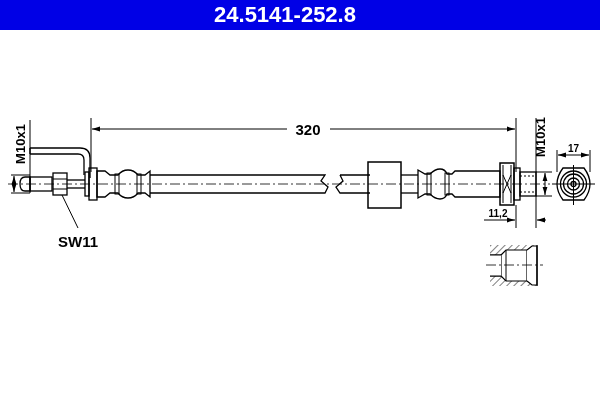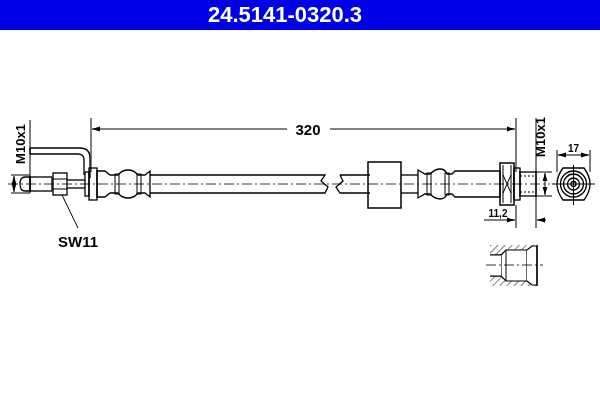--- a/index.html
+++ b/index.html
@@ -12,21 +12,21 @@
     }
     .header span { display: inline-block; }
     .header .sep { width: 30px; }
     svg.drawing { position: absolute; left: 0; top: 0; }
     .lbl { font-family: "Liberation Sans", sans-serif; font-weight: bold; fill: #000; }
   </style>
 </head>
 <body>
 
 <div class="header">
-  <span>24.5141-0320.3</span>
+  <span>24.5141-252.8</span>
   <span class="sep"></span>
 </div>
 
 <svg class="drawing" width="600" height="400" viewBox="0 0 600 400" xmlns="http://www.w3.org/2000/svg">
   <defs>
     <marker id="arr" viewBox="0 0 10 10" refX="10" refY="5" markerWidth="8" markerHeight="8" orient="auto-start-reverse">
       <path d="M0,2 L10,5 L0,8 z" fill="#000"></path>
     </marker>
     <pattern id="hatch" width="5" height="5" patternUnits="userSpaceOnUse" patternTransform="rotate(45)">
       <line x1="0" y1="0" x2="0" y2="5" stroke="#000" stroke-width="1"></line>

